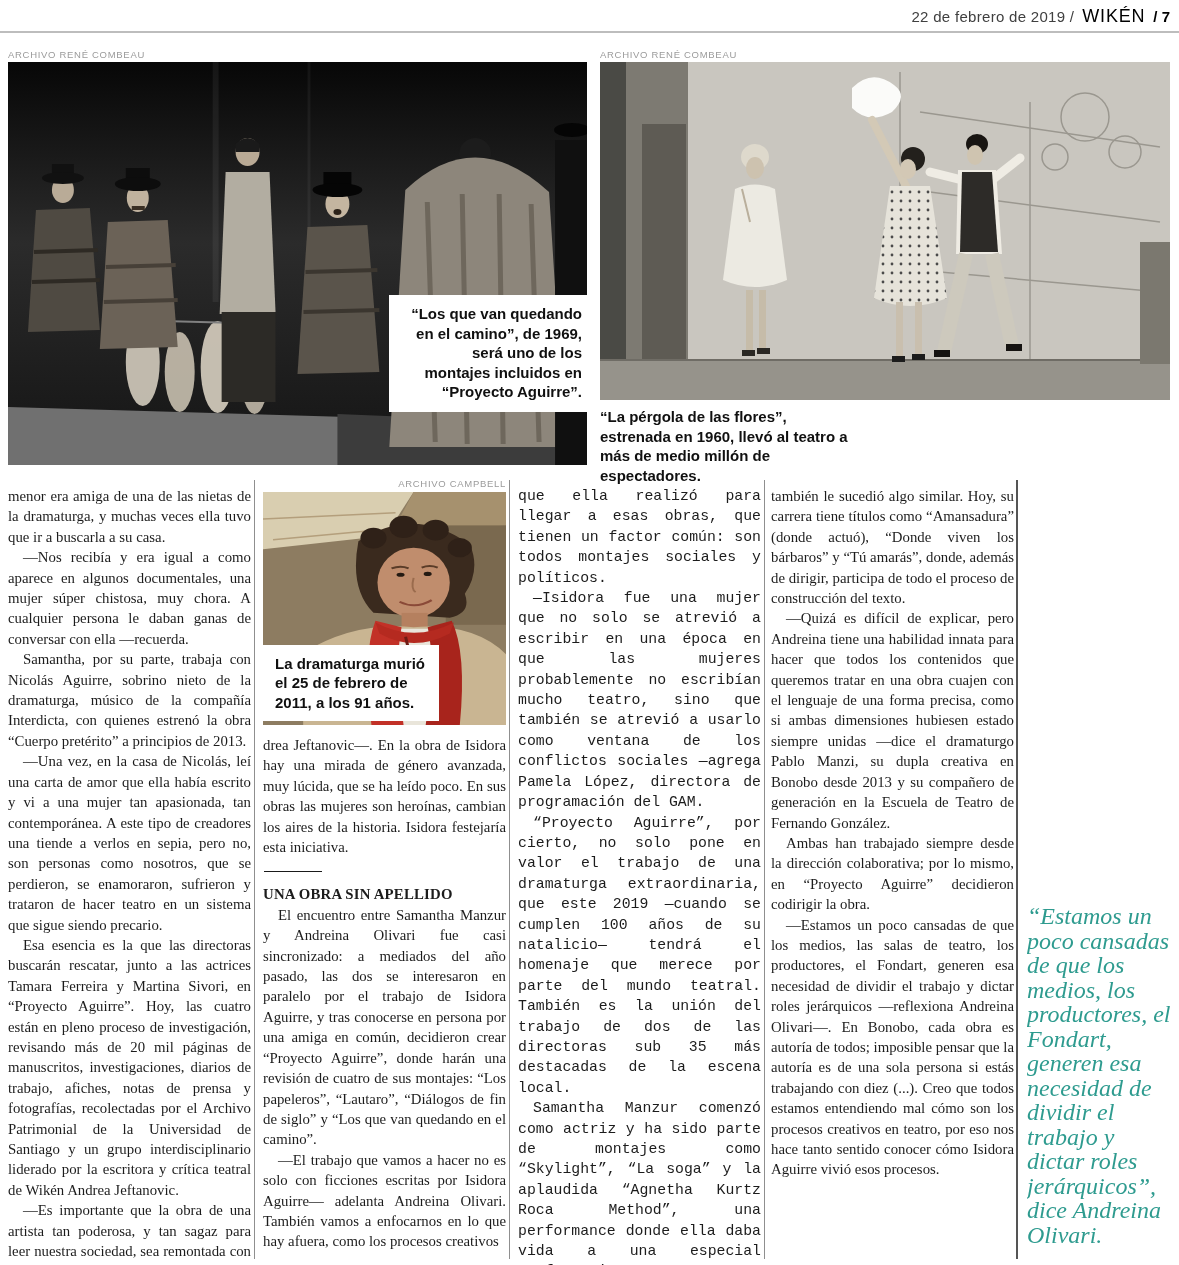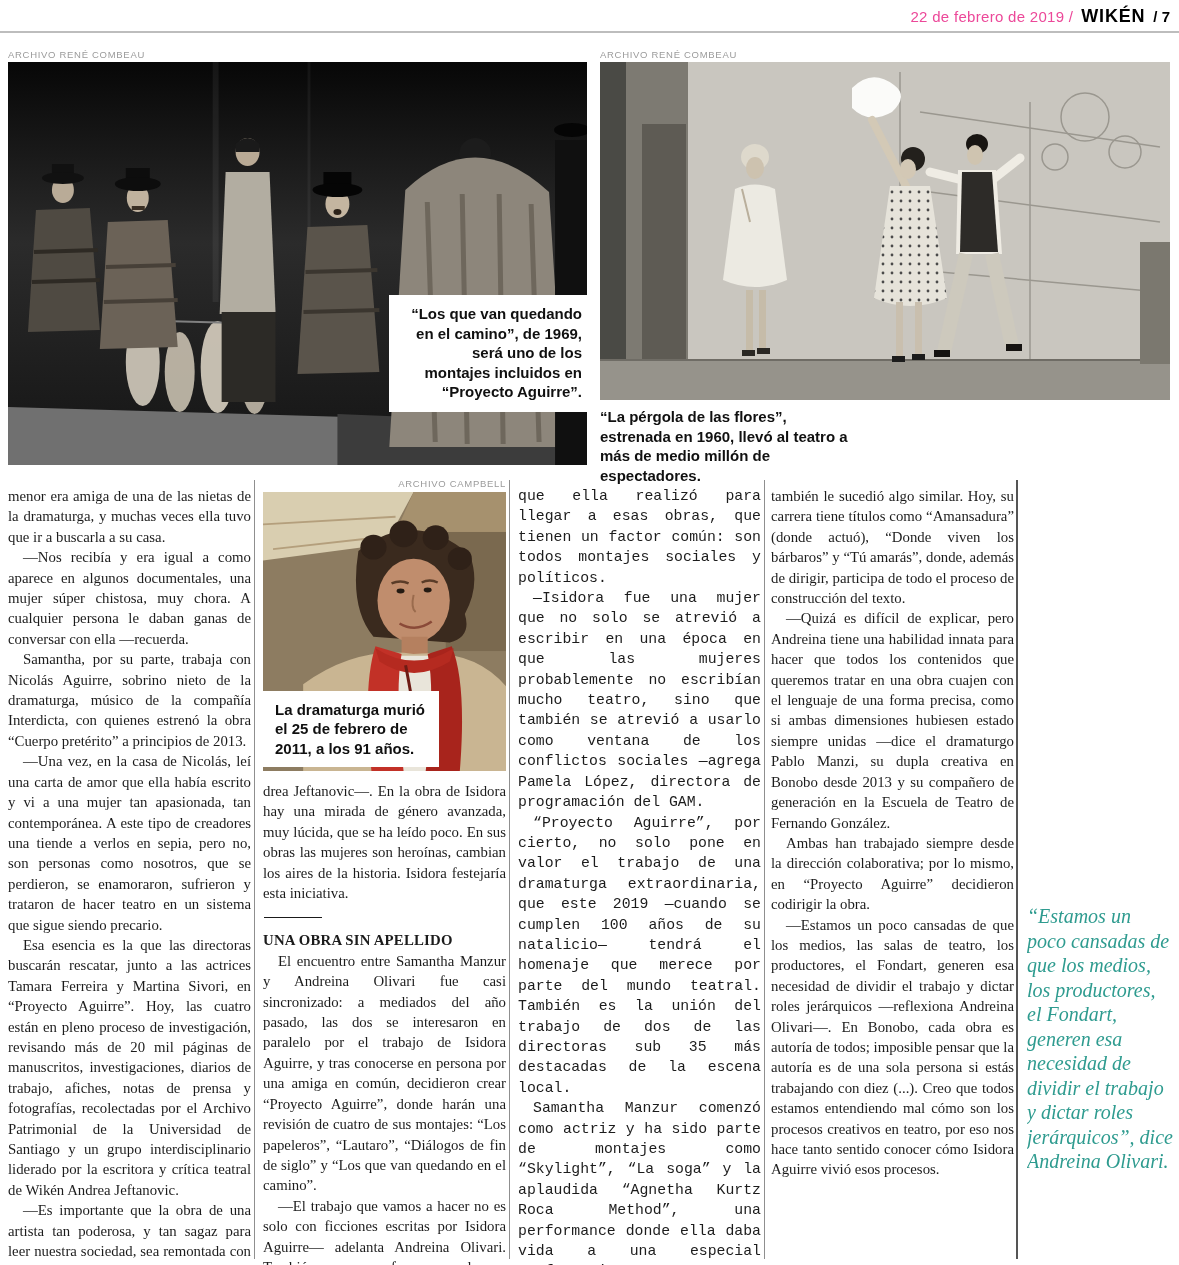--- a/index.html
+++ b/index.html
@@ -1,22 +1,22 @@
 <!DOCTYPE html>
 <html lang="es"><head>
 <meta charset="utf-8">
 <style>
   html,body { margin:0; padding:0; background:#fff; }
   .page { position:relative; width:1179px; height:1265px; background:#ffffff;
           font-family:"Liberation Serif", serif; overflow:hidden; }
 
   
   .hdr { position:absolute; top:6px; right:9px; display:flex; align-items:baseline; gap:8px; }
-  .hdr .date { font:15px "Liberation Sans", sans-serif; color:#ec4899; letter-spacing:.3px; }
-  .hdr .brand { font-family:"Liberation Sans", sans-serif; font-weight:700; font-size:18px; color:#000; letter-spacing:.8px; }
+  .hdr .date { font:15px "Liberation Sans", sans-serif; color:#404040; letter-spacing:.3px; }
+  .hdr .brand { font-family:"Liberation Sans", sans-serif; font-weight:400; font-size:18px; color:#000; letter-spacing:.8px; }
   .hdr .pg { font-family:"Liberation Sans", sans-serif; font-weight:700; font-size:15px; color:#000; }
   .hdr-rule { position:absolute; top:31px; left:0; width:1179px; height:2px; background:#bdbdbd; }
 
   
   .credit { position:absolute; font:9.5px "Liberation Sans", sans-serif; color:#9b9b9b;
             letter-spacing:.7px; text-align:left; }
 
   
   .photo { position:absolute; overflow:hidden; background:#222; }
   .photo svg { display:block; width:100%; height:100%; }
@@ -32,30 +32,30 @@
   .bodycol { position:absolute; width:243px; height:780px; overflow:hidden; }
   .bodycol p { margin:0; text-align:justify; font-size:14.8px; line-height:20.4px;
                color:#1c1c1c; hyphens:auto; }
   p.ind { text-indent:15px; }
   .sec-rule { width:58px; border-top:1.6px solid #1a1a1a; margin:14px 0 12px 1px; }
   .sec-head { font-weight:700; font-size:15.5px; letter-spacing:.2px; margin:0 0 2px 0; color:#111; }
 
   
   .col2-credit { font:9.5px "Liberation Sans", sans-serif; color:#9b9b9b; letter-spacing:.7px;
                  text-align:right; height:12px; margin-bottom:2px; }
-  .portrait-wrap { position:relative; width:243px; height:279px; overflow:hidden; background:#8d7c61;text-decoration:underline; }
+  .portrait-wrap { position:relative; width:243px; height:233px; overflow:hidden; background:#8d7c61;text-decoration:underline; }
   .portrait-wrap svg { display:block; width:100%; height:100%; }
   .col2-text { margin-top:10px; }
 
   
   .vrule { position:absolute; top:480px; width:1px; height:779px; background:#8f8f8f; }
 
   
   .pullquote { position:absolute; left:1027px; top:486px; width:147px; height:779px; overflow:hidden; }
-  .pullquote .q { margin-top:418px; font-style:italic; font-size:20px; line-height:24.5px; color:#2E9B8F; }
+  .pullquote .q { margin-top:418px; font-style:italic; font-size:24px; line-height:24.5px; color:#2E9B8F; }
 </style>
 </head>
 <body>
 
 <div class="page">
 
   <div class="hdr">
     <span class="date">22 de febrero de 2019 /</span>
     <span class="brand">WIKÉN</span>
     <span class="pg">/ 7</span>

